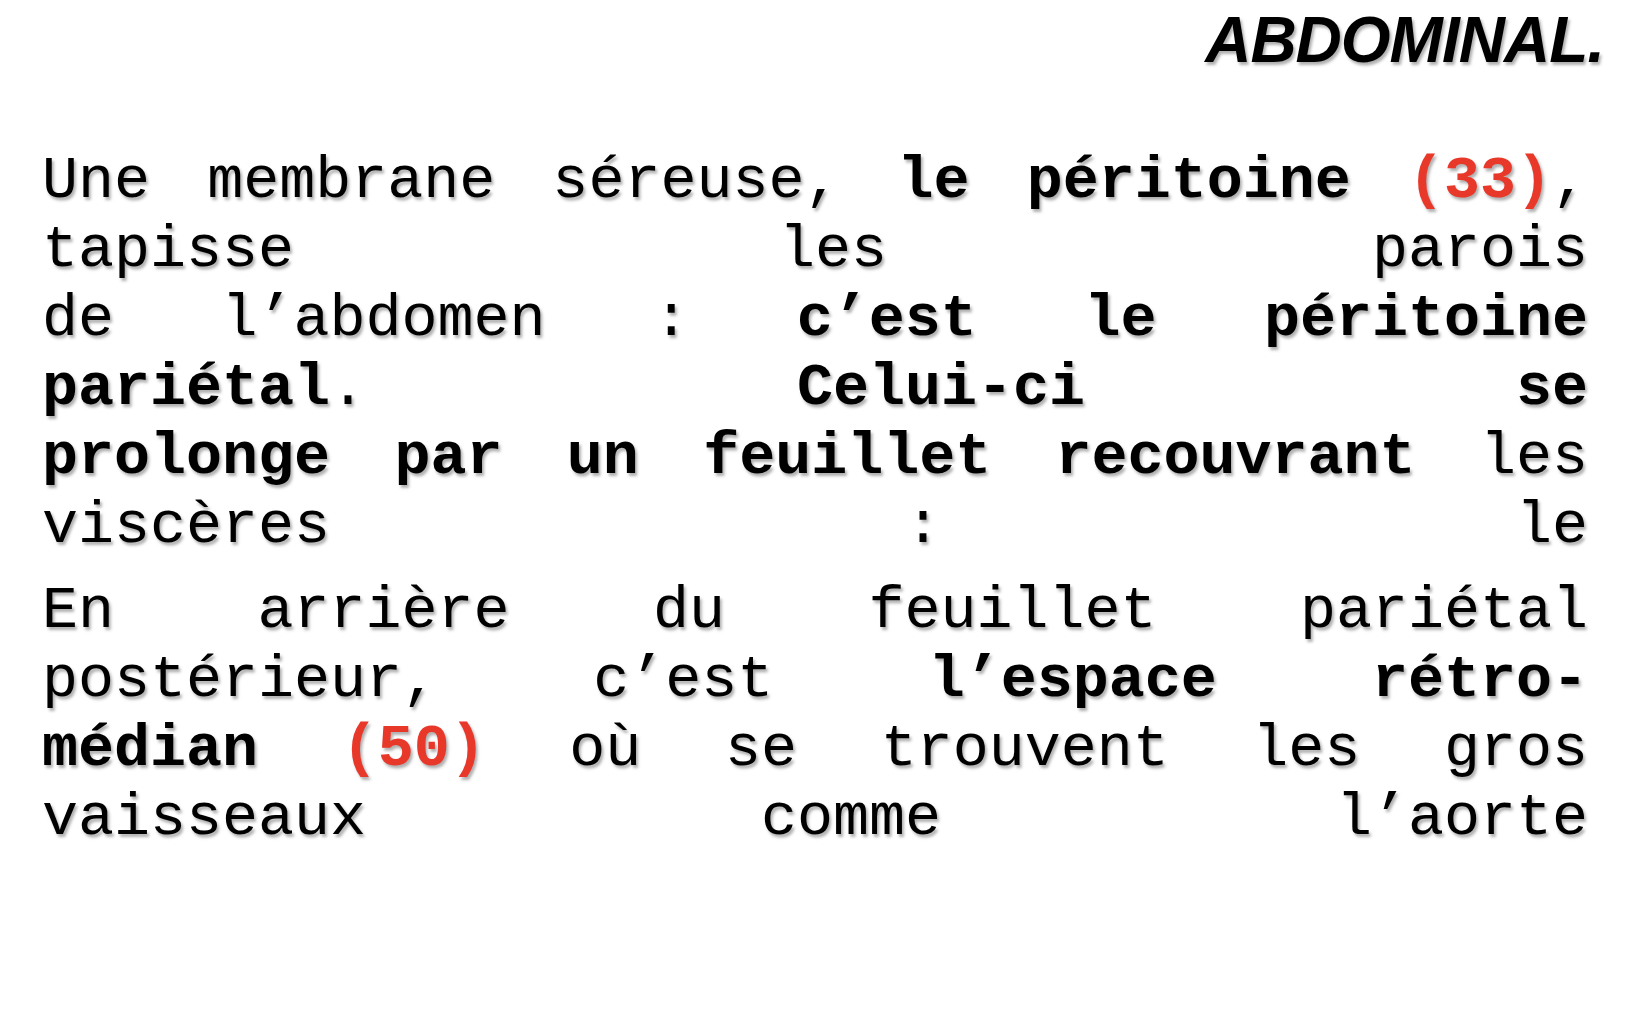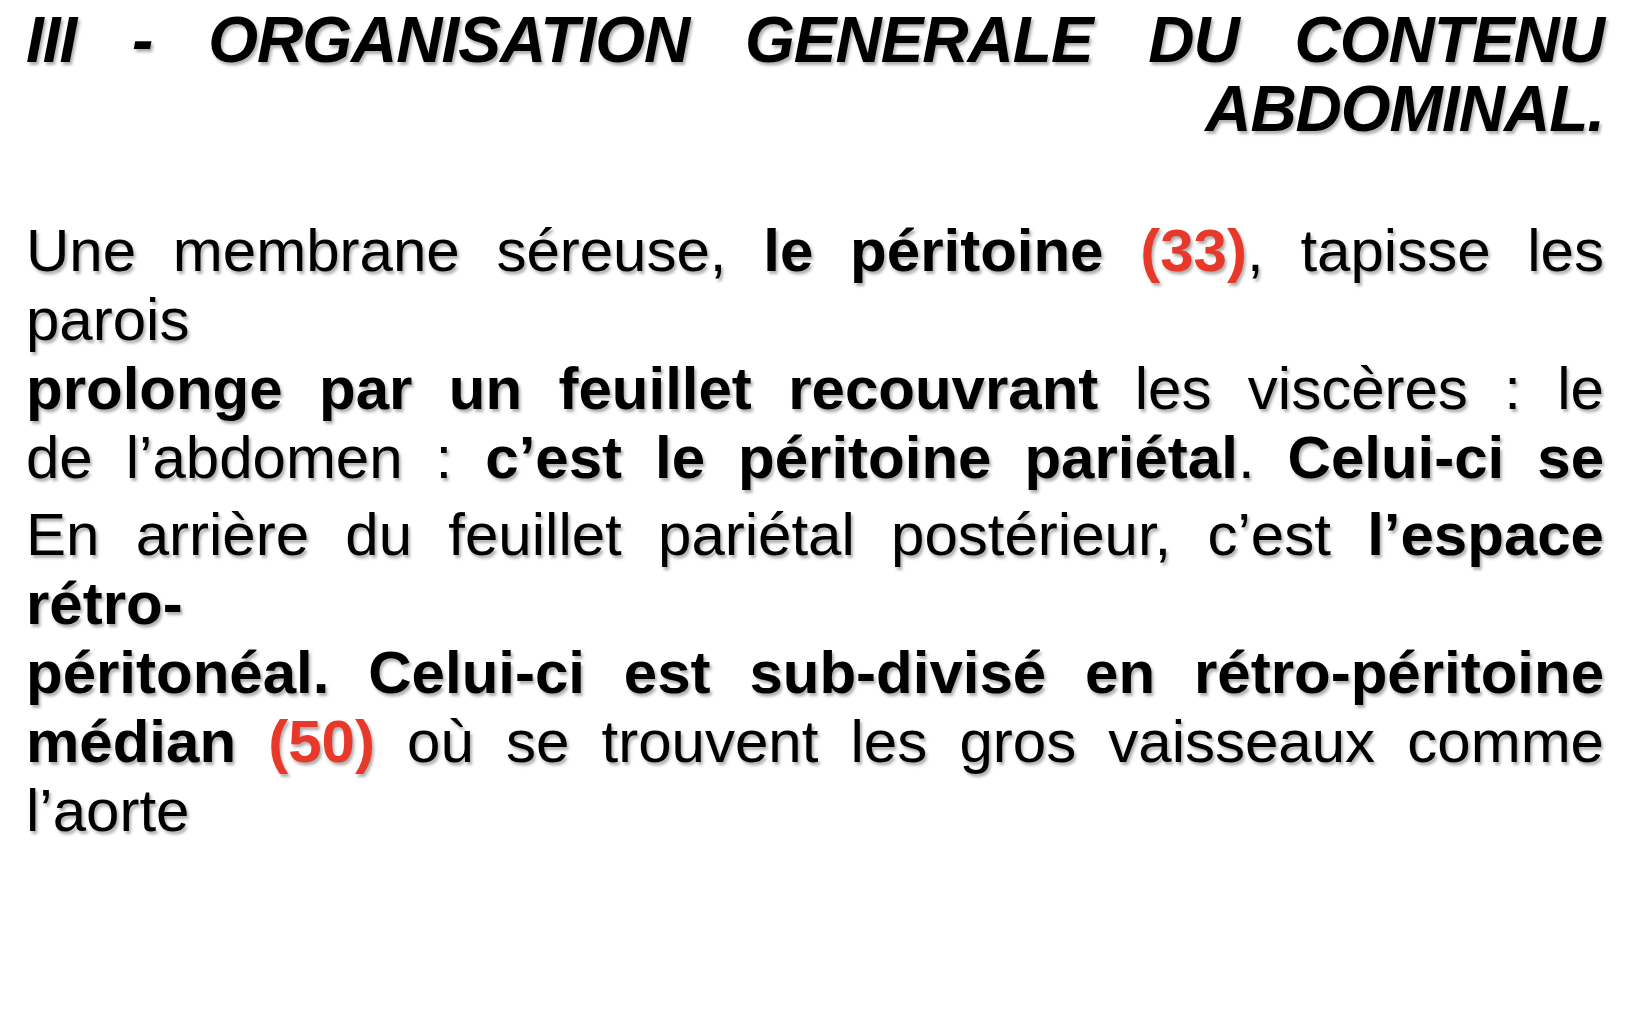--- a/index.html
+++ b/index.html
@@ -21,47 +21,45 @@
     color: #000000;
     text-shadow: 2px 3px 3px rgba(80,80,80,0.45);
   }
   .heading {
     margin: 0 0 72px 0;
     font-size: 64px;
     font-weight: bold;
     font-style: italic;
     letter-spacing: -1px;
   }
-  .para { margin: 0; }
+  .para { margin: 16px; font-family: Liberation Mono, monospace; }
   .para-2 { margin-top: 8px; }
   .line {
     text-align: justify;
     text-align-last: justify;
   }
   .line.last {
     text-align: right;
     text-align-last: auto;
   }
   .s-r { font-weight: normal; }
   .s-b { font-weight: bold; }
   .s-n { font-weight: bold; color: var(--ref-red, #e8382a); }
 </style>
 </head>
 <body style="background: rgb(255, 255, 255);">
 
 <div class="page">
   <h1 class="heading">
-      <div class="line"><span class="s-b">III - ORGANISATION GENERALE DU CONTENU</span></div>
       <div class="line last"><span class="s-b">ABDOMINAL.</span></div>
     </h1>
 
   <div class="para para-1">
       <div class="line"><span class="s-r">Une membrane séreuse, </span><span class="s-b">le péritoine </span><span class="s-n">(33)</span><span class="s-r">, tapisse les parois</span></div>
+      <div class="line"><span class="s-r">de l’abdomen : </span><span class="s-b">c’est le péritoine pariétal</span><span class="s-r">. </span><span class="s-b">Celui-ci se</span></div>
       <div class="line"><span class="s-b">prolonge par un feuillet recouvrant</span><span class="s-r"> les viscères : le</span></div>
-      <div class="line"><span class="s-r">de l’abdomen : </span><span class="s-b">c’est le péritoine pariétal</span><span class="s-r">. </span><span class="s-b">Celui-ci se</span></div>
     </div>
 
   <div class="para para-2">
       <div class="line"><span class="s-r">En arrière du feuillet pariétal postérieur, c’est </span><span class="s-b">l’espace rétro-</span></div>
-      <div class="line"><span class="s-b">péritonéal. Celui-ci est sub-divisé en rétro-péritoine</span></div>
       <div class="line"><span class="s-b">médian </span><span class="s-n">(50)</span><span class="s-r"> où se trouvent les gros vaisseaux comme l’aorte</span></div>
     </div>
 </div>
 
 </body></html>

